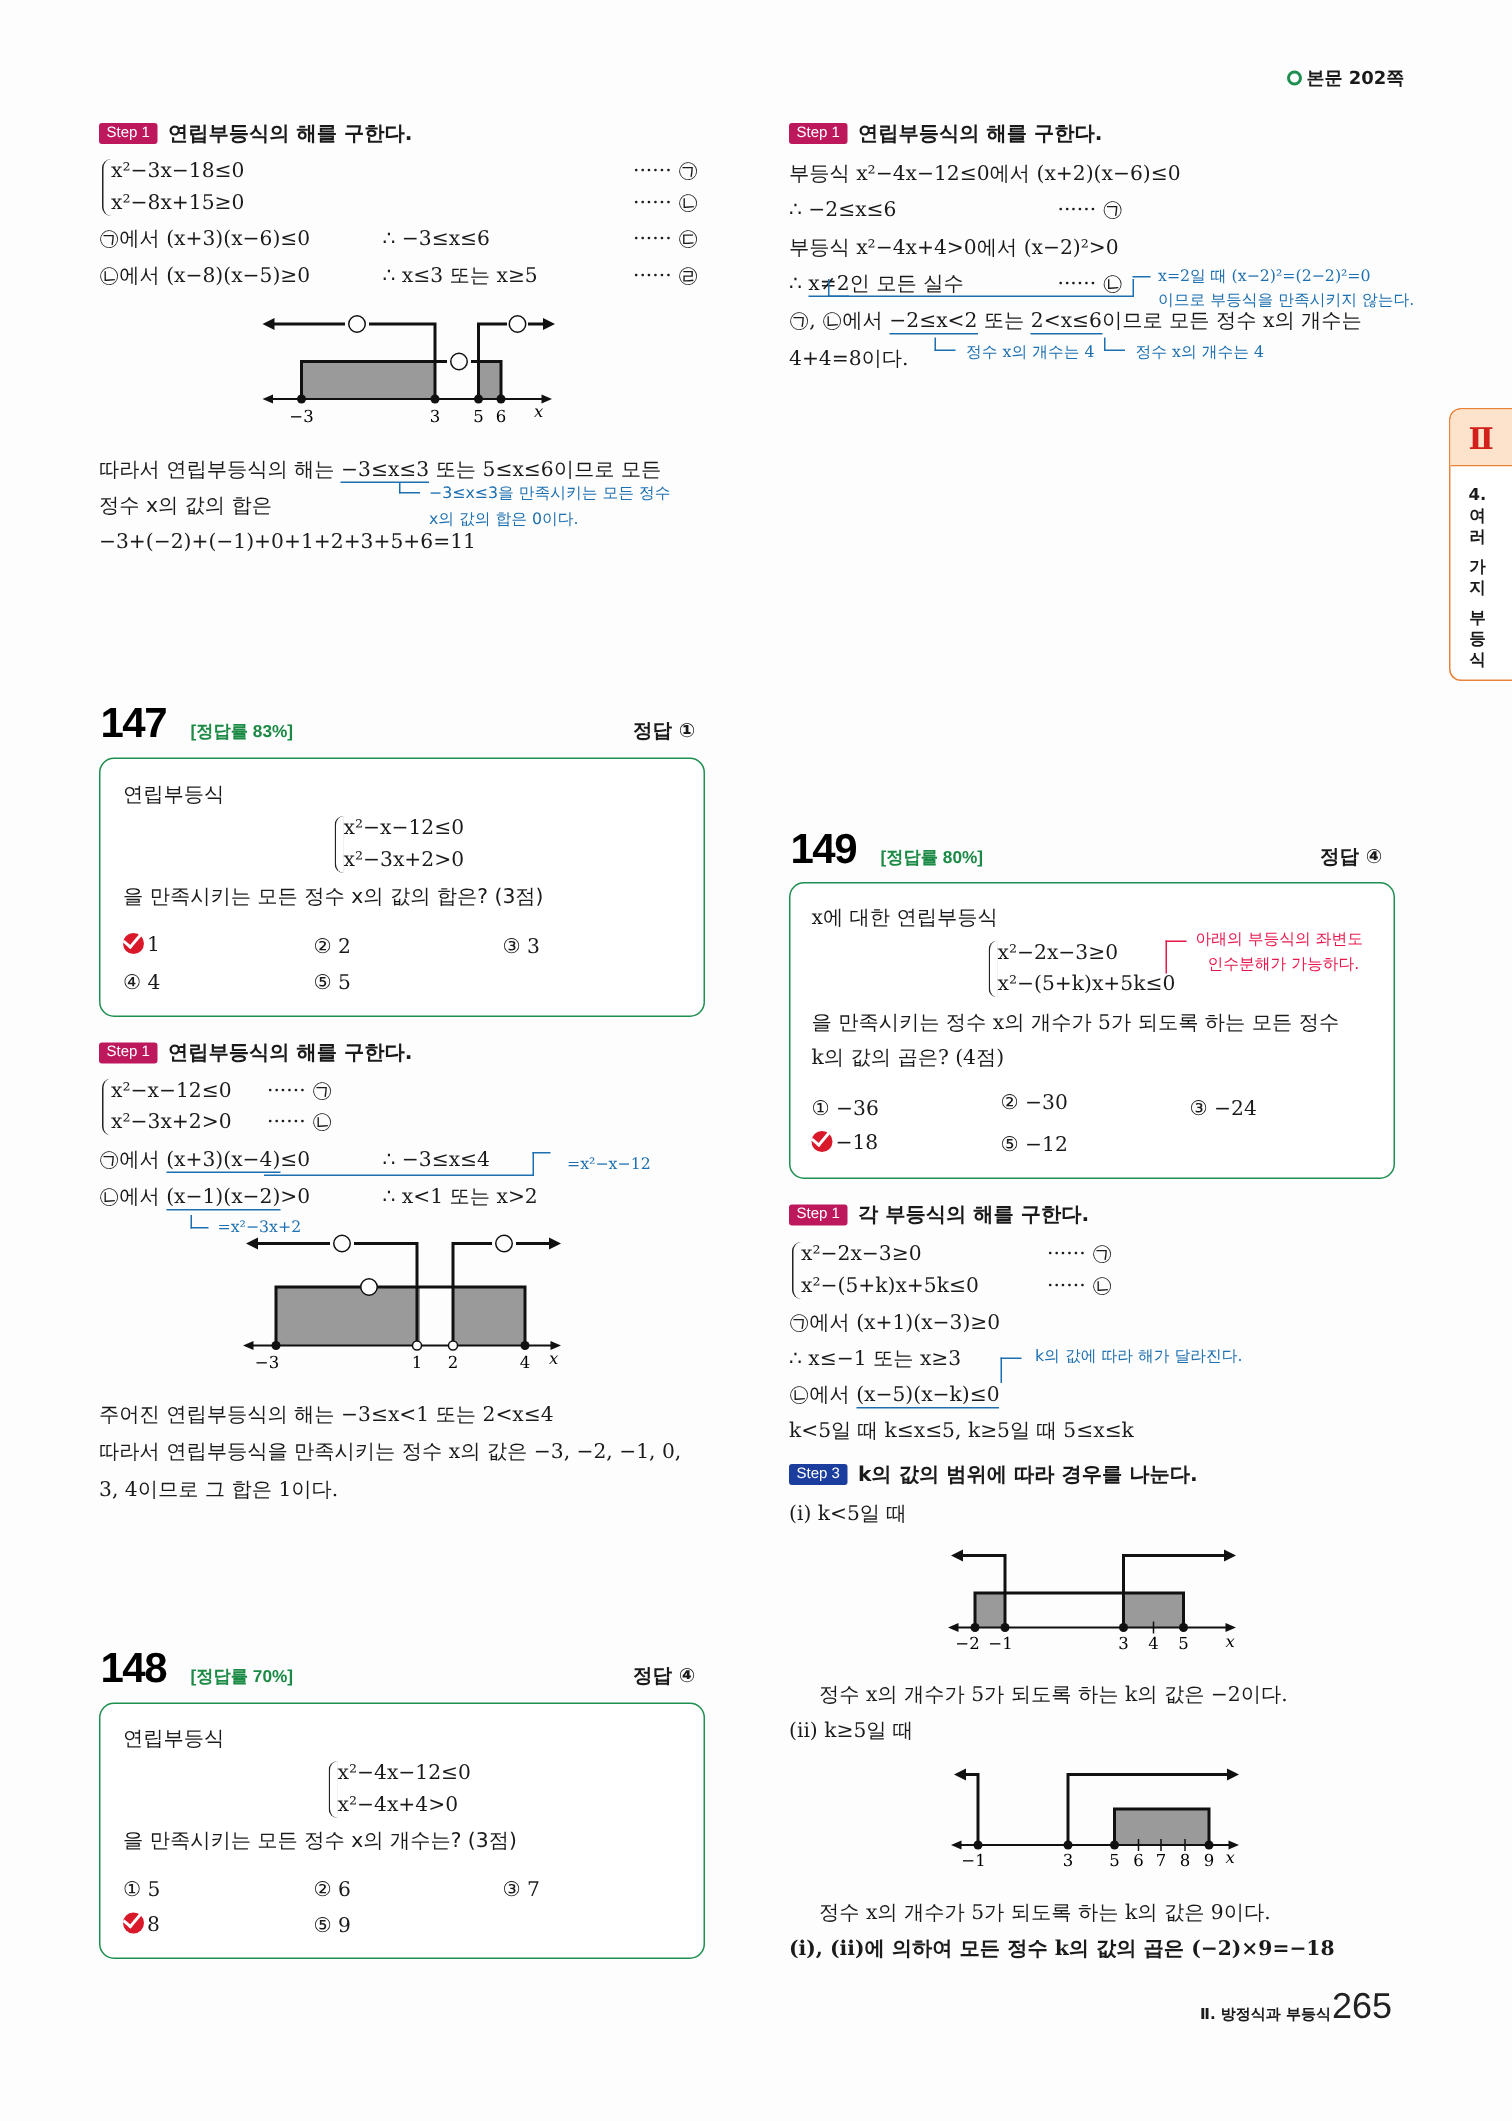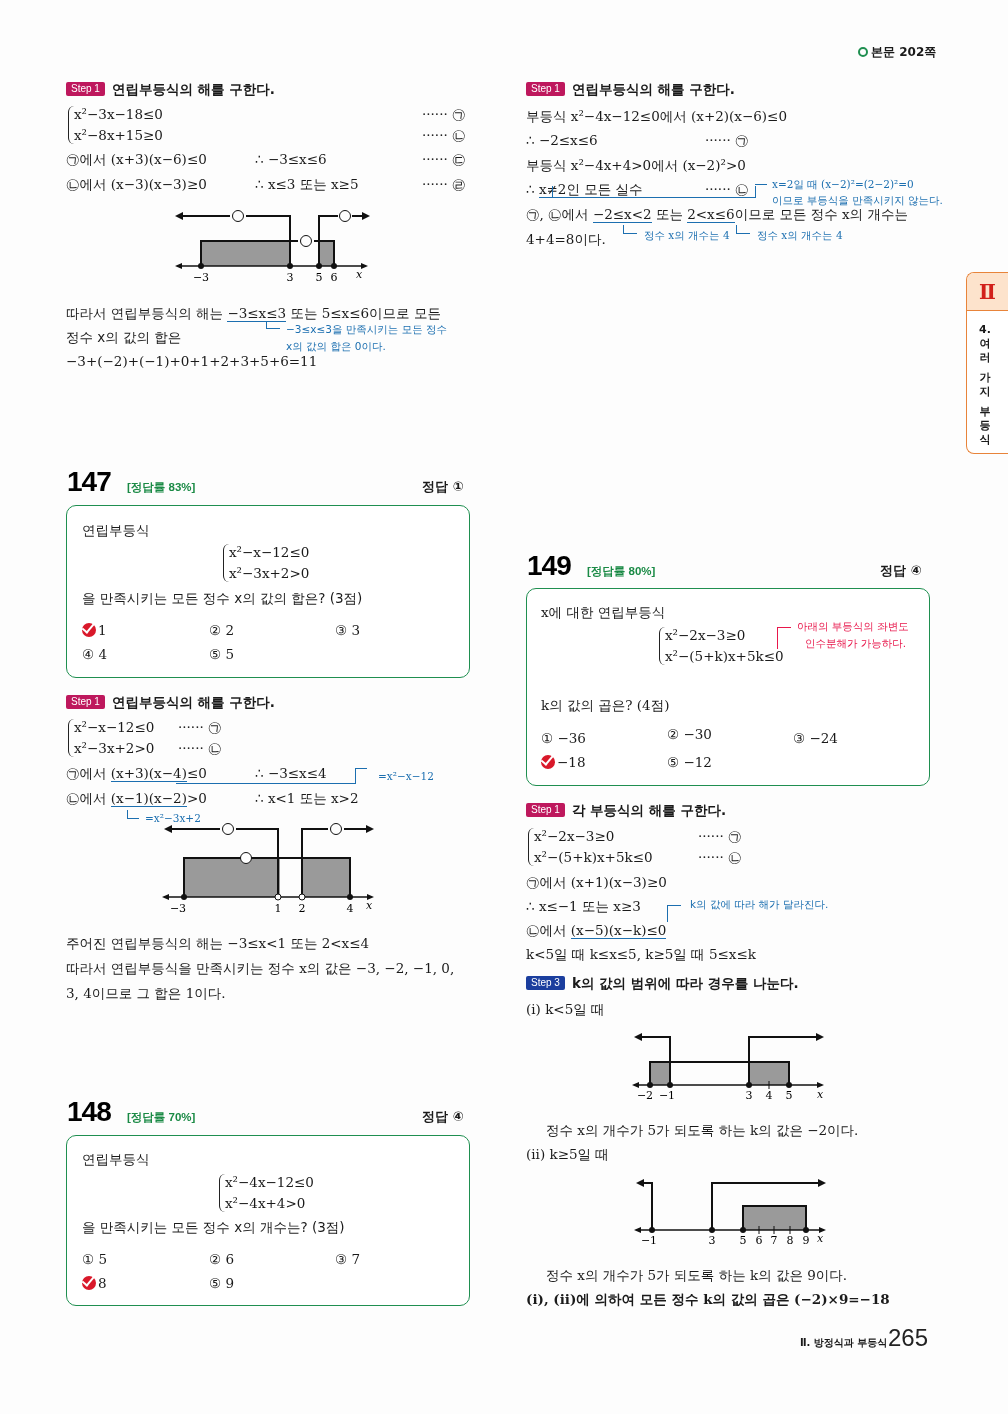--- a/index.html
+++ b/index.html
@@ -53,21 +53,21 @@
     <span class="step">Step 1</span><span class="step-title">연립부등식의 해를 구한다.</span>
   </div>
   <div class="brace" style="left:68px;top:106px;height:38px;"></div>
   <div class="line serif" style="left:74px;top:104px;">x²−3x−18≤0</div>
   <div class="line serif" style="left:74px;top:125px;">x²−8x+15≥0</div>
   <div class="line serif" style="left:422px;top:104px;">······ ㉠</div>
   <div class="line serif" style="left:422px;top:125px;">······ ㉡</div>
   <div class="line serif" style="left:66px;top:149px;">㉠에서 (x+3)(x−6)≤0</div>
   <div class="line serif" style="left:255px;top:149px;">∴ −3≤x≤6</div>
   <div class="line serif" style="left:422px;top:149px;">······ ㉢</div>
-  <div class="line serif" style="left:66px;top:174px;">㉡에서 (x−3)(x−3)≥0</div>
+  <div class="line serif" style="left:66px;top:174px;">㉡에서 (x−8)(x−5)≥0</div>
   <div class="line serif" style="left:255px;top:174px;">∴ x≤3 또는 x≥5</div>
   <div class="line serif" style="left:422px;top:174px;">······ ㉣</div>
 
   <svg class="abs" style="left:170px;top:205px;" width="200" height="80">
     <rect x="31" y="36" width="89" height="25" fill="#9a9a9a"></rect>
     <rect x="149" y="36" width="15" height="25" fill="#9a9a9a"></rect>
     <line x1="10" y1="61" x2="195" y2="61" stroke="#111" stroke-width="1.3"></line>
     <polygon points="5,61 12,58 12,64" fill="#111"></polygon>
       <polygon points="198,61 191,58 191,64" fill="#111"></polygon>
     <polyline points="31,61 31,36 164,36 164,61" fill="none" stroke="#111" stroke-width="2"></polyline>
@@ -220,20 +220,21 @@
   <div class="qrate" style="left:587px;top:564px;">[정답률 80%]</div>
   <div class="answer" style="left:880px;top:562px;">정답 ④</div>
   <div class="qbox" style="left:526px;top:588px;width:404px;height:198px;">
     <div class="line serif" style="left:14px;top:13px;">x에 대한 연립부등식</div>
     <div class="brace" style="left:132px;top:38px;height:38px;"></div>
     <div class="line serif" style="left:138px;top:36px;">x²−2x−3≥0</div>
     <div class="line serif" style="left:138px;top:57px;">x²−(5+k)x+5k≤0</div>
     <div class="abs" style="left:250px;top:38px;width:14px;height:22px;border-left:1.3px solid #e8174b;border-top:1.3px solid #e8174b;"></div>
     <div class="note pink" style="left:270px;top:30px;">아래의 부등식의 좌변도</div>
     <div class="note pink" style="left:278px;top:47px;">인수분해가 가능하다.</div>
+    <div class="line serif" style="left:14px;top:83px;">을 만족시키는 정수 x의 개수가 5가 되도록 하는 모든 정수</div>
     <div class="line serif" style="left:14px;top:106px;">k의 값의 곱은? (4점)</div>
     <div class="choice serif" style="left:14px;top:141px;">① −36</div>
     <div class="choice serif" style="left:140px;top:137px;text-align:right;">② −30</div>
     <div class="choice serif" style="left:266px;top:141px;">③ −24</div>
     <div class="choice serif" style="left:14px;top:165px;"><span class="check"></span><span>−18</span></div>
     <div class="choice serif" style="left:140px;top:165px;">⑤ −12</div>
   </div>
 
   <div class="line" style="left:526px;top:800px;">
     <span class="step">Step 1</span><span class="step-title">각 부등식의 해를 구한다.</span>

